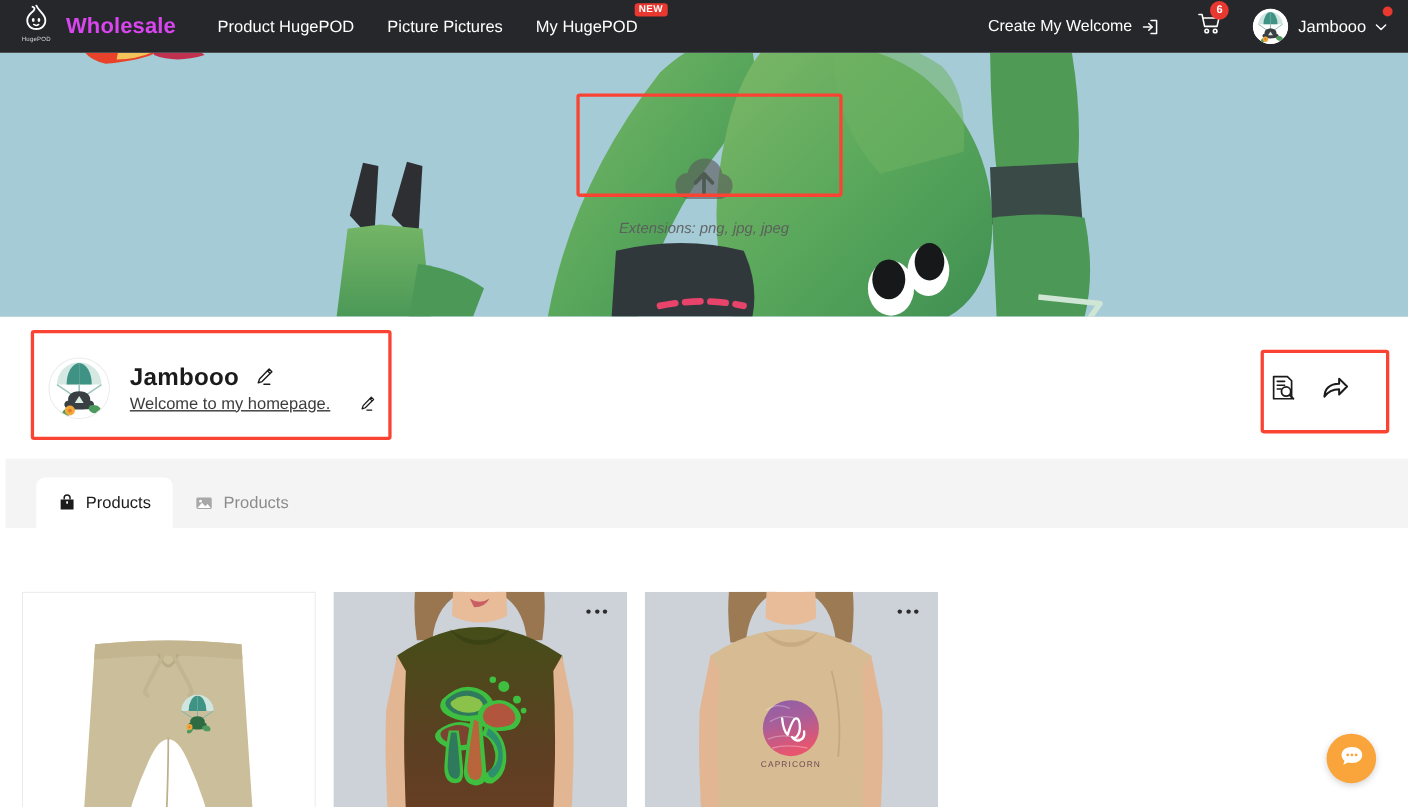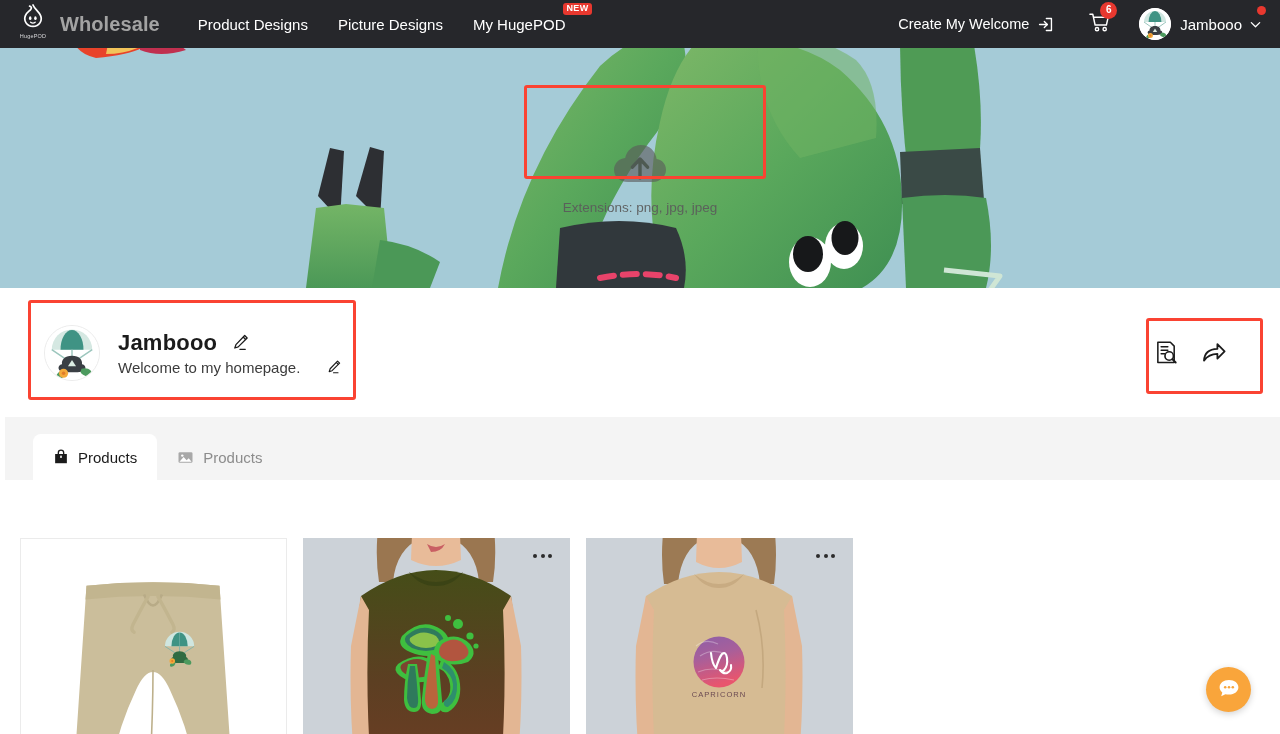--- a/index.html
+++ b/index.html
@@ -26,21 +26,21 @@
     width: 30px; height: 40px;
     display: flex; flex-direction: column;
     align-items: center; justify-content: flex-start;
   }
   .logo-mark svg { display: block; }
   .logo-word {
     font-size: 5.5px; color: #d8d8da; letter-spacing: .2px;
     margin-top: 1px; font-family: "Liberation Sans", sans-serif;
   }
   .brand {
-    color: #a3a3a3; font-size: 20px; font-weight: bold;
+    color: #d946ef; font-size: 20px; font-weight: bold;
     margin-left: 12px; letter-spacing: .1px; text-align: right;
   }
   .nav { display: flex; align-items: center; margin-left: 38px; }
   .nav-item {
     color: #ffffff; font-size: 15px; margin-right: 30px;
     position: relative; white-space: nowrap; cursor: pointer;
   }
   .nav-item:last-child { margin-right: 0; }
   .new-badge {
     position: absolute; top: -13px; right: -27px;
@@ -100,20 +100,21 @@
     overflow: hidden;
   }
   .banner-art { position: absolute; inset: 0; }
   .upload-overlay {
     position: absolute;
     left: 548px; top: 88px;
     width: 184px; height: 84px;
     display: flex; flex-direction: column;
     align-items: center; justify-content: center;
     cursor: pointer;
+    font-style: italic;
   }
   .upload-hint {
     font-size: 13.5px; color: #5b5b5b;
     margin-top: 10px; white-space: nowrap;
     opacity: .92;
   }
   .hl-box {
     position: absolute;
     border: 3px solid #fa4332;
     border-radius: 3px;
@@ -140,21 +141,21 @@
     border: 1px solid #ececec; flex: none;
     position: relative;
   }
   .profile-text { margin-left: 18px; }
   .profile-name-row { display: flex; align-items: center; }
   .profile-name {
     font-size: 22px; font-weight: bold; color: #1b1b1b;
     letter-spacing: .2px;
   }
   .edit-ic { margin-left: 14px; cursor: pointer; display: flex; }
-  .profile-bio-row { display: flex; align-items: center; margin-top: 3px; }
+  .profile-bio-row { display: flex; align-items: center; margin-top: 3px; text-decoration: underline; }
   .profile-bio { font-size: 15px; color: #3c3c3c; }
   .profile-bio-row .edit-ic { margin-left: 26px; }
   .profile-actions {
     margin-left: auto; margin-right: 53px;
     display: flex; align-items: center; gap: 22px;
   }
   .act-btn {
     width: 26px; height: 26px; cursor: pointer;
     display: flex; align-items: center; justify-content: center;
   }
@@ -228,24 +229,24 @@
         <ellipse cx="14.4" cy="14.2" rx="1.25" ry="1.9" fill="#ffffff"></ellipse>
         <path d="M9.6 18.2 Q12 20 14.2 18.2" fill="none" stroke="#ffffff" stroke-width="1.3" stroke-linecap="round"></path>
       </svg>
       <span class="logo-word">HugePOD</span>
     </div>
     <span class="brand">Wholesale</span>
   </div>
 
   <nav class="nav">
     <div class="nav-item">
-      <span>Product Designs</span>
+      <span>Product HugePOD</span>
     </div>
     <div class="nav-item">
-      <span>Picture Designs</span>
+      <span>Picture Pictures</span>
     </div>
     <div class="nav-item">
       <span>My HugePOD</span>
       <span class="new-badge">NEW</span>
     </div>
   </nav>
 
   <div class="header-right">
 
     <div class="create-design">

